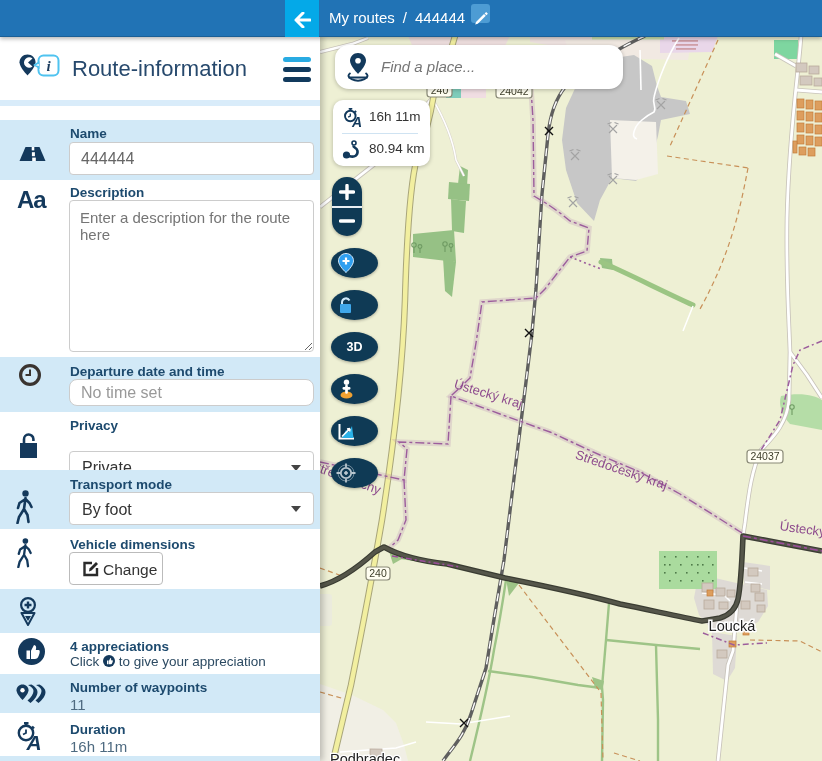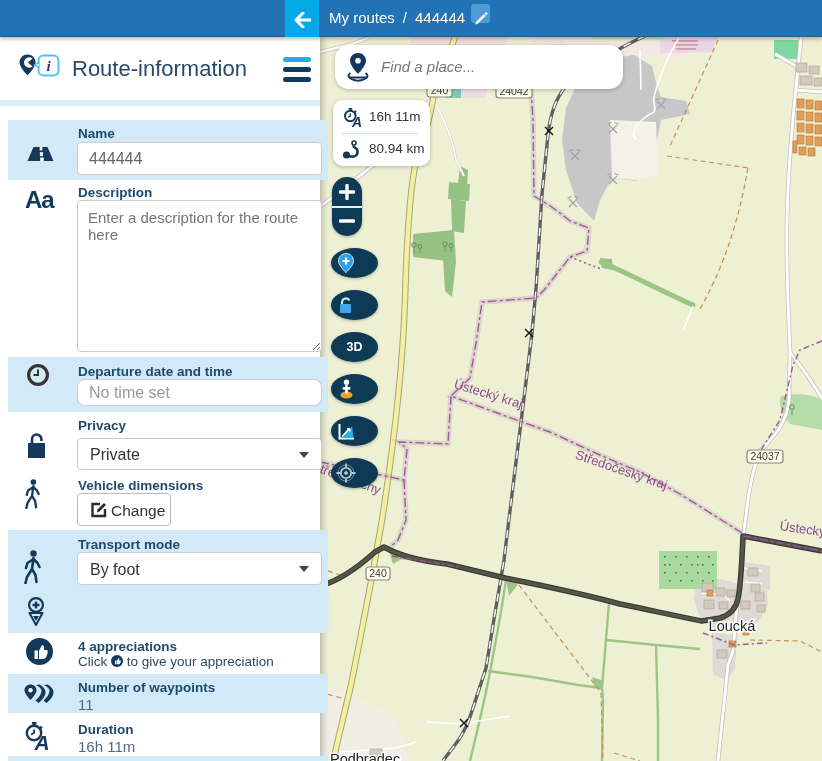--- a/index.html
+++ b/index.html
@@ -9,21 +9,21 @@
   .crumb{position:absolute;left:329px;top:0;height:36px;line-height:36px;color:#fff;font-size:15px;}
   .crumb .sep{margin:0 8px;}
   .pencil{display:inline-block;width:19px;height:19px;background:#4d9cd4;border-radius:3px;vertical-align:-4px;margin-left:6px;position:relative;}
   .sidebar{position:absolute;left:0;top:36px;width:320px;height:725px;background:#fff;z-index:40;box-shadow:3px 0 6px rgba(0,0,0,.22);}
   .sb-head{position:absolute;left:0;top:0;width:320px;height:64px;background:#fff;}
   .sb-title{position:absolute;left:72px;top:20px;font-size:22px;color:#27496d;}
   .burger{position:absolute;left:283px;top:21px;width:28px;}
   .burger div{height:5px;border-radius:2.5px;background:#113a5d;margin-bottom:5px;}
   .burger div:first-child{background:#29abe2;}
   .band{position:absolute;left:0;top:64px;width:320px;height:6px;background:#d9ecfa;}
-  .rows{position:absolute;left:0;top:83.5px;width:320px;padding-left:8px;}
+  .rows{position:absolute;left:0;top:83.5px;width:320px;}
   .row{position:relative;width:320px;}
   .lb{background:#d2e9f7;}
   .lab{position:absolute;left:70px;font-size:13.5px;font-weight:bold;color:#1d4a6e;}
   .inp{position:absolute;left:69px;width:245px;background:#fff;border:1px solid #ccc;border-radius:4px;font-size:16px;color:#666;font-family:"Liberation Sans",sans-serif;box-sizing:border-box;}
   .ph{color:#999;}
   .caret{position:absolute;right:12px;top:50%;margin-top:-2px;width:0;height:0;border-left:5px solid transparent;border-right:5px solid transparent;border-top:6px solid #444;}
   .val{position:absolute;left:70px;font-size:15px;color:#4e6a80;}
   .sub{position:absolute;left:70px;font-size:13.5px;color:#2c4a62;white-space:nowrap;}
   .map{position:absolute;left:320px;top:36px;width:502px;height:725px;background:#eef0d4;overflow:hidden;}
   .searchbox{position:absolute;left:15px;top:9px;width:288px;height:44px;background:#fff;border-radius:14px;box-shadow:0 1px 4px rgba(0,0,0,.25);z-index:20;}
@@ -84,44 +84,44 @@
     <div class="row lb" style="height:55px">
       <div class="lab" style="top:7px">Departure date and time</div>
       <input class="inp ph" style="top: 22px; height: 27px; padding-left: 11px; color: rgb(153, 153, 153); border-radius: 8px;" value="No time set">
       <svg style="position:absolute;left:19px;top:7px" width="22" height="22" viewBox="0 0 22 22">
         <circle cx="11" cy="11" r="9.4" fill="none" stroke="#3a3430" stroke-width="3.2"></circle>
         <path d="M11 5.5 L11 11 L6.5 11" stroke="#3a3430" stroke-width="2" fill="none"></path>
       </svg>
     </div>
     <div class="row" style="height:58px">
       <div class="lab" style="top:6px">Privacy</div>
-      <div class="inp" style="top:26px;height:32px;line-height:32px;padding-left:12px;color:#333">Private<span class="caret"></span></div>
+      <div class="inp" style="top:39px;height:32px;line-height:32px;padding-left:12px;color:#333">Private<span class="caret"></span></div>
       <svg style="position:absolute;left:19px;top:20px" width="19" height="26" viewBox="0 0 19 26">
         <path d="M5 11 L5 7.5 A4.7 4.7 0 0 1 14.4 7 L14.4 9" fill="none" stroke="#14395c" stroke-width="2.6"></path>
         <rect x="1" y="11" width="17" height="15" fill="#14395c"></rect>
+      </svg>
+    </div>
+    <div class="row lb" style="height:59px">
+      <div class="lab" style="top:6.5px">Transport mode</div>
+      <div class="inp" style="top:21.5px;height:33px;line-height:33px;padding-left:12px;color:#333">By foot<span class="caret"></span></div>
+      <svg style="position:absolute;left:14px;top:20px" width="21" height="34" viewBox="0 0 21 34">
+        <circle cx="11.5" cy="3.4" r="3.2" fill="#14395c"></circle>
+        <path d="M11.5 8 L10 19 M11.5 9 L5.5 13 L4 18 M11.5 9 L15.5 13 L17.5 17 M10 19 L5 27 L3.5 33 M10 19 L13.5 25 L14.5 32" stroke="#14395c" stroke-width="2.6" fill="none" stroke-linecap="round"></path>
       </svg>
     </div>
     <div class="row" style="height:60px">
       <div class="lab" style="top:7.5px">Vehicle dimensions</div>
       <div class="inp" style="top:23px;height:33px;width:94px;line-height:33px;color:#333;border-color:#bbb">
         <svg style="position:absolute;left:13px;top:8px" width="16" height="16" viewBox="0 0 16 16">
             <path d="M14 7 L14 14 L1.5 14 L1.5 2 L9 2" fill="none" stroke="#2b2b2b" stroke-width="2.4"></path>
             <path d="M6 10.5 L6.5 7.5 L13 1 L15 3 L8.5 9.5 Z" fill="#2b2b2b"></path>
           </svg>
         <span style="margin-left:33px;font-size:15.5px">Change</span>
       </div>
       <svg style="position:absolute;left:15px;top:9px" width="19" height="30" viewBox="0 0 21 34">
-        <circle cx="11.5" cy="3.4" r="3.2" fill="#14395c"></circle>
-        <path d="M11.5 8 L10 19 M11.5 9 L5.5 13 L4 18 M11.5 9 L15.5 13 L17.5 17 M10 19 L5 27 L3.5 33 M10 19 L13.5 25 L14.5 32" stroke="#14395c" stroke-width="2.6" fill="none" stroke-linecap="round"></path>
-      </svg>
-    </div>
-    <div class="row lb" style="height:59px">
-      <div class="lab" style="top:6.5px">Transport mode</div>
-      <div class="inp" style="top:21.5px;height:33px;line-height:33px;padding-left:12px;color:#333">By foot<span class="caret"></span></div>
-      <svg style="position:absolute;left:14px;top:20px" width="21" height="34" viewBox="0 0 21 34">
         <circle cx="11.5" cy="3.4" r="3.2" fill="#14395c"></circle>
         <path d="M11.5 8 L10 19 M11.5 9 L5.5 13 L4 18 M11.5 9 L15.5 13 L17.5 17 M10 19 L5 27 L3.5 33 M10 19 L13.5 25 L14.5 32" stroke="#14395c" stroke-width="2.6" fill="none" stroke-linecap="round"></path>
       </svg>
     </div>
     <div class="row lb" style="height:44px">
       <svg style="position:absolute;left:19px;top:8px" width="18" height="29" viewBox="0 0 18 29">
         <circle cx="9" cy="8" r="6.9" fill="none" stroke="#14395c" stroke-width="2.2"></circle>
         <path d="M9 4.5 L9 11.5 M5.5 8 L12.5 8" stroke="#14395c" stroke-width="2.4"></path>
         <path d="M2.5 16 L15.5 16 L9 28 Z" fill="none" stroke="#14395c" stroke-width="2" stroke-linejoin="round"></path>
         <path d="M6 19 L12 19 L9 24 Z" fill="#14395c"></path>

